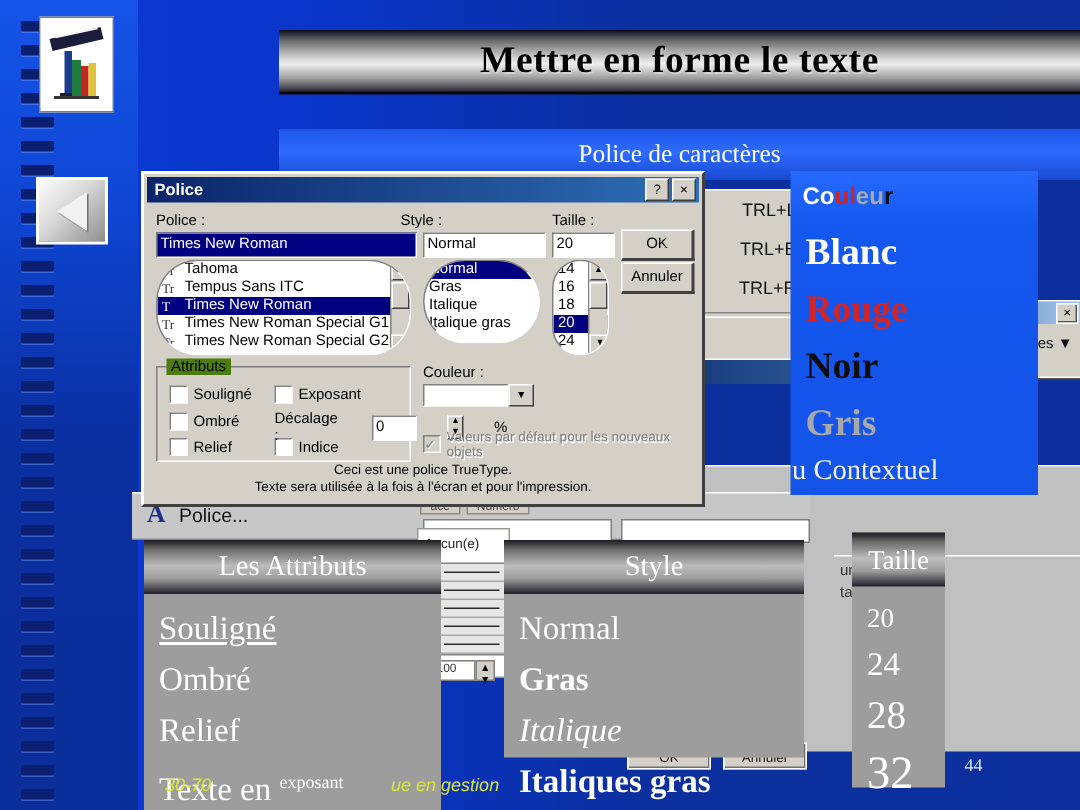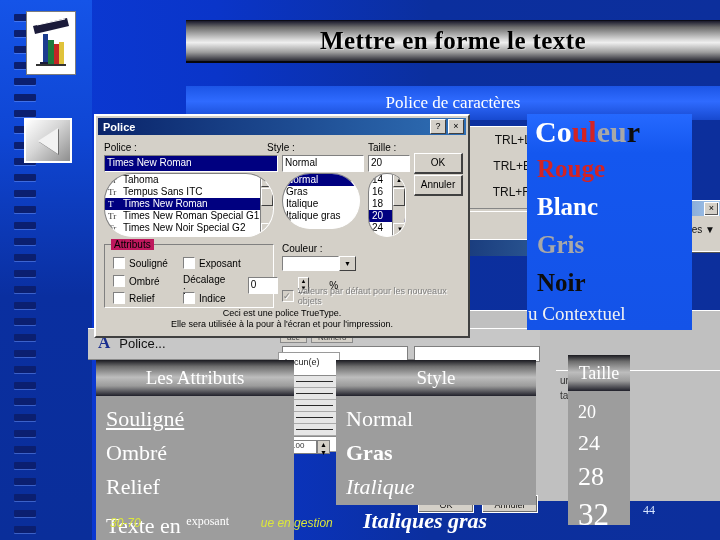--- a/index.html
+++ b/index.html
@@ -116,39 +116,39 @@
   .fd-scroll{position:absolute;right:0;top:0;width:12px;height:100%;background:#d4d0c8;
     border-left:1px solid #808080;}
   .fd-scroll .ar{height:11px;background:#d4d0c8;border-top:1px solid #fff;border-left:1px solid #fff;
     border-right:1px solid #404040;border-bottom:1px solid #404040;font-size:6px;text-align:center;line-height:10px;}
   .fd-scroll .thumb{height:16px;margin-top:1px;background:#d4d0c8;border-top:1px solid #fff;
     border-left:1px solid #fff;border-right:1px solid #404040;border-bottom:1px solid #404040;}
   .fd-btn{background:#d4d0c8;border-top:1px solid #fff;border-left:1px solid #fff;
     border-right:2px solid #404040;border-bottom:2px solid #404040;font-size:10px;color:#000;
     text-align:center;}
   .fd-group{border:1px solid #808080;border-right-color:#fff;border-bottom-color:#fff;position:relative;}
-  .fd-group .cap{position:absolute;top:-6px;left:6px;background:#be185d;padding:0 3px;font-size:10px;color:#000;}
+  .fd-group .cap{position:absolute;top:-6px;left:6px;background:#4d7c0f;padding:0 3px;font-size:10px;color:#000;}
   .fd-chk{display:flex;align-items:center;gap:4px;font-size:10px;color:#000;}
   .fd-chk .bx{width:10px;height:10px;background:#fff;border-top:1px solid #808080;border-left:1px solid #808080;
     border-right:1px solid #fff;border-bottom:1px solid #fff;}
   .fd-chk.dis{color:#808080;text-shadow:1px 1px 0 #fff;}
   .fd-chk.dis .bx{background:#d4d0c8;}
   #fd-note{font-size:9px;color:#000;text-align:center;line-height:11px;}
   .fd-combo{display:flex;height:15px;}
   .fd-combo .v{flex:1;background:#fff;border-top:1px solid #808080;border-left:1px solid #808080;
     border-right:1px solid #fff;border-bottom:1px solid #fff;}
   .fd-combo .dd{width:15px;background:#d4d0c8;border-top:1px solid #fff;border-left:1px solid #fff;
     border-right:1px solid #404040;border-bottom:1px solid #404040;font-size:7px;text-align:center;line-height:14px;}
 
   
   #couleur-panel{position:absolute;left:527px;top:114px;width:165px;height:216px;
     background:linear-gradient(180deg,#2569ff 0%,#1457ef 18%,#1453e8 100%);}
   .col-item{font-family:"Liberation Serif",serif;font-weight:bold;font-size:25px;line-height:38px;
     padding-left:10px;white-space:nowrap;}
-  #couleur-title{font-family:Liberation Serif, serif;font-weight:bold;font-size:30px;
+  #couleur-title{font-family:Liberation Sans, sans-serif;font-weight:bold;font-size:16px;
     padding-left:8px;line-height:36px;white-space:nowrap;}
   #couleur-title span{display:inline;}
 
   
   #menu-ctx{position:absolute;left:528px;top:303px;width:190px;
     font-family:"Liberation Serif",serif;font-size:19px;color:#f2f2f2;white-space:nowrap;}
 
   
   .panel{position:absolute;background:#9d9d9d;}
   .panel-head{height:36px;
@@ -161,21 +161,21 @@
   #panel-attributs{left:96px;top:360px;width:198px;height:180px;}
   #panel-style{left:336px;top:360px;width:200px;height:145px;}
   #panel-taille{left:568px;top:355px;width:62px;height:170px;}
   #panel-taille .panel-head{font-size:18px;font-family:Liberation Serif, serif;}
   #panel-taille .panel-li{font-size:23px;line-height:36px;padding-left:4px;}
 
   .sup{font-size:12px;vertical-align:super;}
   .i-underline{text-decoration:underline;}
   .i-bold{font-weight:bold;}
   .i-italic{font-style:italic;}
-  .i-bolditalic{font-weight:bold;font-style:italic;margin-left:17px;}
+  .i-bolditalic{font-weight:bold;}
 
   
   #footer-bar{position:absolute;left:92px;top:512px;width:628px;height:22px;
     display:flex;align-items:center;font-family:"Liberation Sans",sans-serif;
     font-size:12px;font-weight:normal;font-style:italic;color:#dbe63a;}
   #footer-code{padding-left:18px;}
   #footer-title{padding-left:120px;}
   #page-num{position:absolute;left:643px;top:503px;color:#d8e6ff;font-size:12px;
     font-family:"Liberation Serif",serif;}
 </style>
@@ -361,21 +361,21 @@
       <div class="fd-li sel">
         <span class="tt-glyph">T</span>
         <span>Times New Roman</span>
         </div>
       <div class="fd-li">
         <span class="tt-glyph">Tr</span>
         <span>Times New Roman Special G1</span>
         </div>
       <div class="fd-li">
         <span class="tt-glyph">Tr</span>
-        <span>Times New Noir Special G2</span>
+        <span>Times New Roman Special G2</span>
         </div>
       <div class="fd-scroll">
         <div class="ar">▲</div>
         <div class="thumb"></div>
         <div class="ar" style="position:absolute;bottom:0;width:100%;">▼</div>
       </div>
     </div>
 
     <div class="fd-list" style="position:absolute;left:186px;top:57px;width:76px;height:54px;">
       <div class="fd-li sel">Normal</div>
@@ -436,30 +436,30 @@
       <span class="v"></span>
       <span class="dd">▼</span>
     </div>
     <div class="fd-chk dis" style="position:absolute;left:186px;top:170px;font-size:9px;">
       <span class="bx">✓</span>
       <span>Valeurs par défaut pour les nouveaux objets</span>
     </div>
 
     <div id="fd-note" style="position:absolute;left:0;top:192px;width:372px;">
       <div>Ceci est une police TrueType.</div>
-      <div>Elle sera utilisée à la pour à l'écran et pour l'impression.</div>
+      <div>Texte sera utilisée à la fois à l'écran et pour l'impression.</div>
     </div>
   </div>
 
   <div id="couleur-panel">
     <div id="couleur-title"><span style="color: rgb(255, 255, 255);">C</span><span style="color: rgb(255, 255, 255);">o</span><span style="color: rgb(212, 35, 35);">u</span><span style="color: rgb(212, 35, 35);">l</span><span style="color: rgb(168, 168, 168);">e</span><span style="color: rgb(168, 168, 168);">u</span><span style="color: rgb(13, 13, 13);">r</span></div>
+    <div class="col-item" style="color:#ffffff">Blanc</div>
     <div class="col-item" style="color:#d42323">Rouge</div>
-    <div class="col-item" style="color:#ffffff">Blanc</div>
+    <div class="col-item" style="color:#0d0d0d">Noir</div>
     <div class="col-item" style="color:#a8a8a8">Gris</div>
-    <div class="col-item" style="color:#0d0d0d">Noir</div>
   </div>
   <div id="menu-ctx">u Contextuel</div>
 
   <div class="panel" id="panel-attributs">
     <div class="panel-head">Les Attributs</div>
     <div class="panel-body">
       <div class="panel-li i-underline">Souligné</div>
       <div class="panel-li">Ombré</div>
       <div class="panel-li">Relief</div>
       <div class="panel-li">

